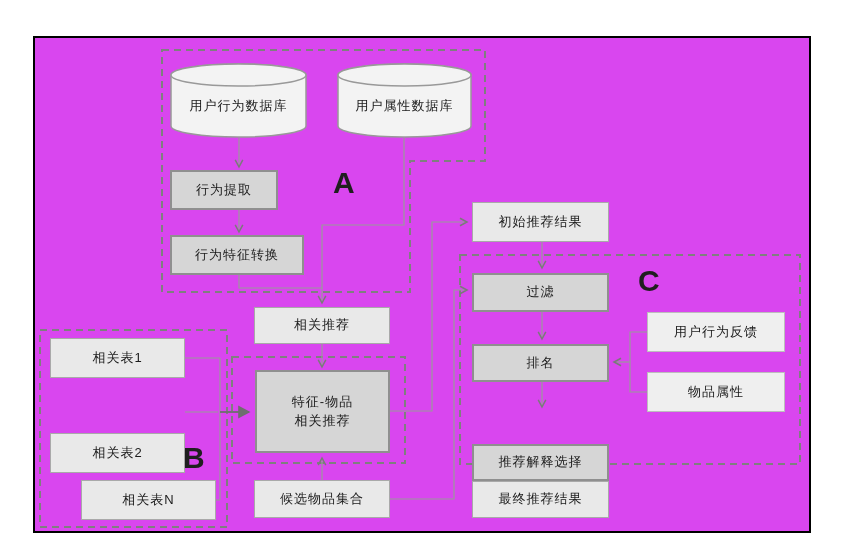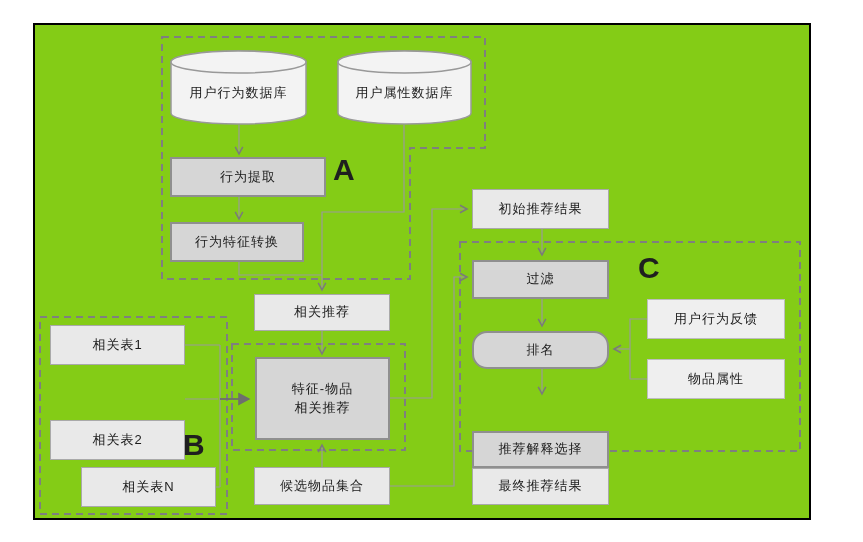--- a/index.html
+++ b/index.html
@@ -5,22 +5,22 @@
   :root{
     --frame:#000; --line:#9a9a9a; --dash:#7f7f7f; --text:#1a1a1a; --label:#1f1f1f;
     --process_fill:#d6d6d6; --process_border:#8f8f8f;
     --data_fill:#e9e9e9; --data_border:#a9a9a9;
     --side_fill:#efefef; --side_border:#bdbdbd;
     --cylinder_fill:#f3f3f3; --cylinder_border:#999999;
   }
   html,body{margin:0;padding:0;background:#fff;}
   body{font-family:"Liberation Sans","DejaVu Sans",sans-serif;}
   .stage{position:relative;width:863px;height:542px;background:#fff;overflow:hidden;}
-  .frame{position:absolute;left:33px;top:23px;width:778px;height:497px;
-         border:2px solid var(--frame);box-sizing:border-box;background:#84cc16;}
+  .frame{position:absolute;left:33px;top:36px;width:778px;height:497px;
+         border:2px solid var(--frame);box-sizing:border-box;background:#d946ef;}
   .lines{position:absolute;left:0;top:0;width:774px;height:493px;pointer-events:none;}
   .node{position:absolute;display:flex;align-items:center;justify-content:center;
         box-sizing:border-box;font-size:13px;color:var(--text);text-align:center;
         letter-spacing:1px;line-height:1.45;white-space:pre-line;}
   .process{background:var(--process_fill);border:2px solid var(--process_border);}
   .data{background:var(--data_fill);border:1px solid var(--data_border);}
   .side{background:var(--side_fill);border:1px solid var(--side_border);}
   .cyl{position:absolute;}
   .cyl svg{position:absolute;left:0;top:0;}
   .cyl span{position:absolute;left:0;right:0;top:34px;text-align:center;
@@ -84,35 +84,35 @@
     </div>
 
     <div class="cyl" style="left:302px;top:25px;width:135px;height:75px;">
       <svg width="135" height="75" viewBox="0 0 135 75">
         <path d="M1,12 A66.5,11 0 0 1 134,12 V63 A66.5,11 0 0 1 1,63 Z" fill="var(--cylinder_fill)" stroke="var(--cylinder_border)" stroke-width="1.5"></path>
         <ellipse cx="67.5" cy="12" rx="66.5" ry="11" fill="var(--cylinder_fill)" stroke="var(--cylinder_border)" stroke-width="1.5"></ellipse>
       </svg>
       <span>用户属性数据库</span>
     </div>
 
-    <div class="node process" style="left:135px;top:132px;width:156px;height:40px;">行为提取</div>
+    <div class="node process" style="left:135px;top:132px;width:108px;height:40px;">行为提取</div>
     <div class="node process" style="left:135px;top:197px;width:134px;height:40px;">行为特征转换</div>
 
     <div class="node data" style="left:219px;top:269px;width:136px;height:37px;">相关推荐</div>
     <div class="node process" style="left:220px;top:332px;width:135px;height:83px;">特征-物品
 相关推荐</div>
     <div class="node data" style="left:219px;top:442px;width:136px;height:38px;">候选物品集合</div>
 
     <div class="node data" style="left:15px;top:300px;width:135px;height:40px;">相关表1</div>
     <div class="node data" style="left:15px;top:354px;width:135px;height:40px;margin-top:41px;">相关表2</div>
     <div class="node data" style="left:15px;top:442px;width:135px;height:40px;margin-left:31px;">相关表N</div>
 
     <div class="node data" style="left:437px;top:164px;width:137px;height:40px;">初始推荐结果</div>
     <div class="node process" style="left:437px;top:235px;width:137px;height:39px;">过滤</div>
-    <div class="node process" style="left:437px;top:306px;width:137px;height:38px;border-radius:15px;">排名</div>
+    <div class="node process" style="left:437px;top:306px;width:137px;height:38px;">排名</div>
     <div class="node process" style="left:437px;top:374px;width:137px;height:37px;margin-top:32px;">推荐解释选择</div>
     <div class="node data" style="left:437px;top:443px;width:137px;height:37px;">最终推荐结果</div>
 
     <div class="node side" style="left:612px;top:274px;width:138px;height:40px;">用户行为反馈</div>
     <div class="node side" style="left:612px;top:334px;width:138px;height:40px;">物品属性</div>
 
     <span class="seclabel" style="left:298px;top:128px;">A</span>
     <span class="seclabel" style="left:148px;top:403px;">B</span>
     <span class="seclabel" style="left:603px;top:226px;">C</span>
 

